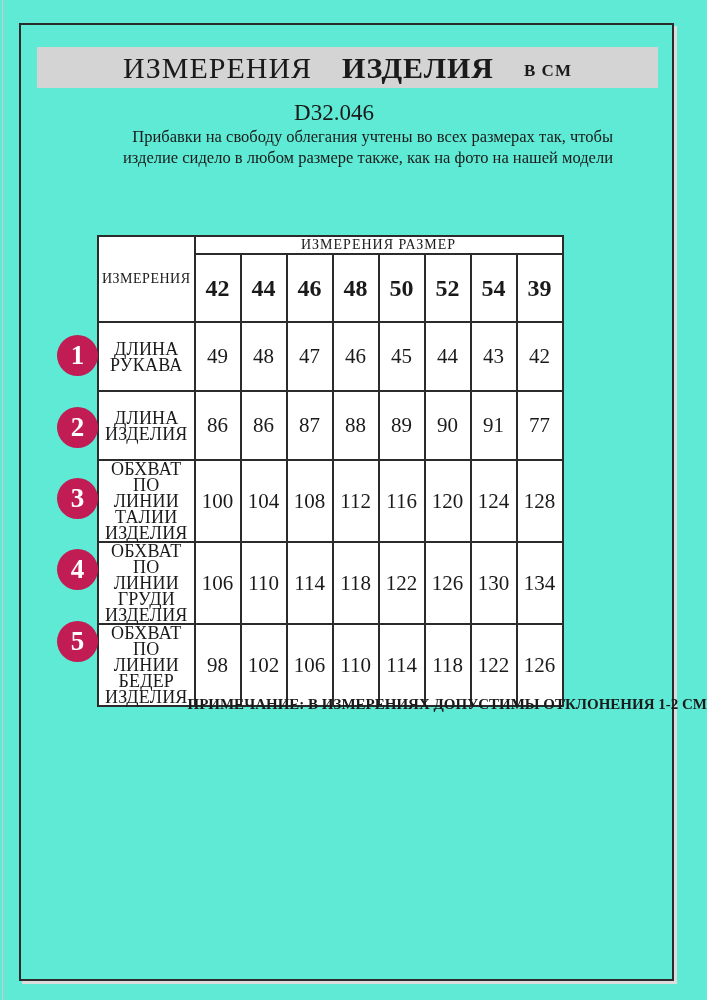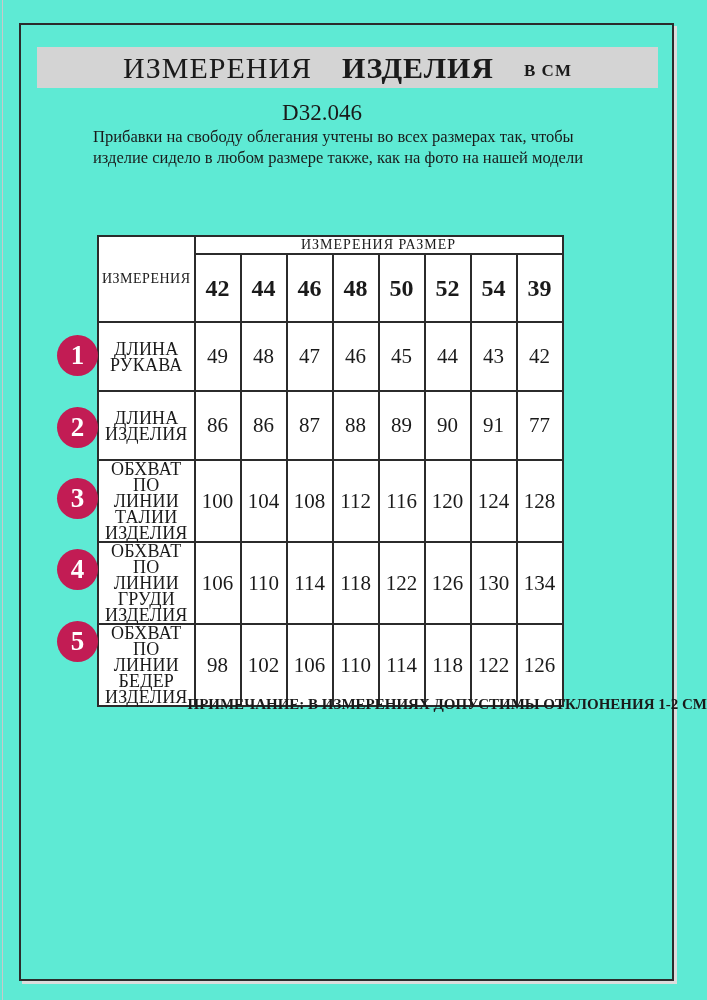--- a/index.html
+++ b/index.html
@@ -52,31 +52,31 @@
   }
   .title-units {
     font-size: 17px;
     font-weight: 700;
     letter-spacing: 1px;
     padding-top: 6px;
     text-align: right;
   }
   .product-code {
     position: absolute;
-    left: 0; top: 100px;
+    left: 12px; top: 100px;
     width: 644px;
     text-align: center;
     font-size: 23px;
     font-weight: 400;
   }
   .product-description {
     position: absolute;
     left: 93px; top: 126px;
     width: 520px;
-    text-align: left;
+    text-align: right;
     font-size: 16.5px;
     line-height: 21px;
     font-weight: 400;
   }
   .size-table {
     position: absolute;
     left: 97px; top: 235px;
     border-collapse: collapse;
     table-layout: fixed;
   }

